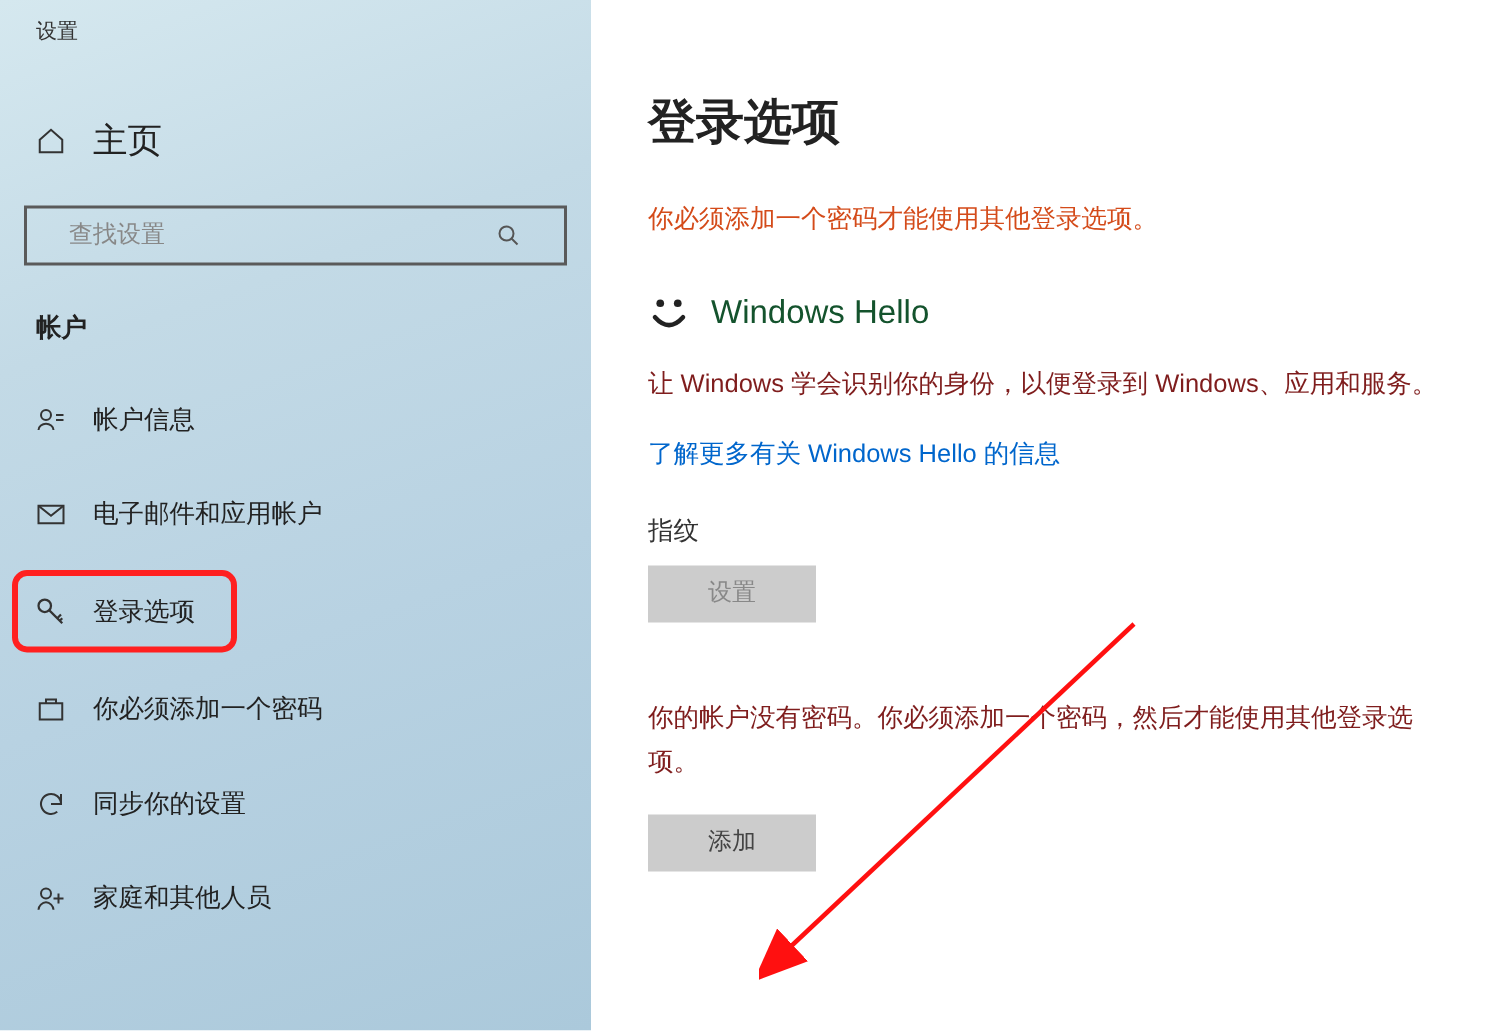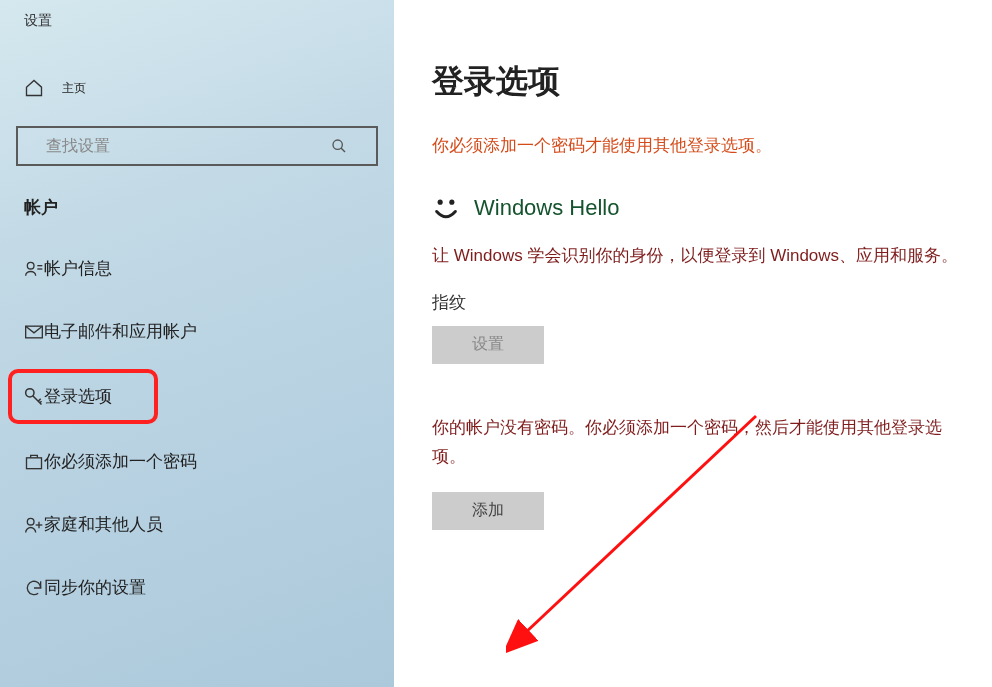--- a/index.html
+++ b/index.html
@@ -39,21 +39,21 @@
       cursor: pointer;
     }
     .home-row .icon {
       width: 20px;
       height: 20px;
       display: flex;
       align-items: center;
       justify-content: center;
     }
     .home-row .label {
-      font-size: 12px;
+      font-size: 23px;
       color: #222;
     }
     .search-box {
       height: 40px;
       border: 2px solid #5a5a5a;
       display: flex;
       align-items: center;
       padding: 0 28px;
       margin-bottom: 30px;
       background: transparent;
@@ -79,20 +79,21 @@
     .category-label {
       font-size: 17px;
       font-weight: bold;
       color: #222;
       margin-bottom: 24px;
       padding-left: 8px;
     }
     .nav-item {
       display: flex;
       align-items: center;
+      gap: 18px;
       padding: 14px 8px;
       margin-bottom: 12px;
       cursor: pointer;
       position: relative;
     }
     .nav-item .icon {
       width: 20px;
       height: 20px;
       display: flex;
       align-items: center;
@@ -255,58 +256,59 @@
         <rect x="3" y="7" width="18" height="13"></rect>
         <path d="M8 7V4h8v3"></path>
       </svg>
     </span>
     <span class="label">你必须添加一个密码</span>
   </div>
 
   <div class="nav-item">
     <span class="icon">
       <svg width="20" height="20" viewBox="0 0 24 24" fill="none" stroke="#333" stroke-width="1.6">
+        <path d="M20 12a8 8 0 1 0-3 6.2"></path>
+        <path d="M20 4v8h-8"></path>
+      </svg>
+    </span>
+    <span class="label">同步你的设置</span>
+  </div>
+
+  <div class="nav-item">
+    <span class="icon">
+      <svg width="20" height="20" viewBox="0 0 24 24" fill="none" stroke="#333" stroke-width="1.6">
         <circle cx="8" cy="8" r="4"></circle>
         <path d="M2 21c0-3 3-6 6-6s6 3 6 6"></path>
         <line x1="18" y1="8" x2="18" y2="16"></line>
         <line x1="14" y1="12" x2="22" y2="12"></line>
       </svg>
     </span>
     <span class="label">家庭和其他人员</span>
   </div>
-
-  <div class="nav-item">
-    <span class="icon">
-      <svg width="20" height="20" viewBox="0 0 24 24" fill="none" stroke="#333" stroke-width="1.6">
-        <path d="M20 12a8 8 0 1 0-3 6.2"></path>
-        <path d="M20 4v8h-8"></path>
-      </svg>
-    </span>
-    <span class="label">同步你的设置</span>
-  </div>
 </div>
 
 <div class="main">
   <h1 class="page-title">登录选项</h1>
 
   <div class="warning-text">你必须添加一个密码才能使用其他登录选项。</div>
 
   <div class="section-header">
     <span class="icon">
       <svg width="28" height="28" viewBox="0 0 24 24" fill="#222">
         <circle cx="7" cy="7" r="2.2"></circle>
         <circle cx="17" cy="7" r="2.2"></circle>
         <path d="M4 15 q8 9 16 0" fill="none" stroke="#222" stroke-width="2.6" stroke-linecap="round"></path>
       </svg>
     </span>
     <span class="title">Windows Hello</span>
   </div>
 
   <div class="body-text">让 Windows 学会识别你的身份，以便登录到 Windows、应用和服务。</div>
 
+  <a class="link-text">了解更多有关 Windows Hello 的信息</a>
 
   <div class="sub-label">指纹</div>
 
   <button class="btn disabled">设置</button>
 
   <div class="section-gap"></div>
 
 
   <div class="body-text">你的帐户没有密码。你必须添加一个密码，然后才能使用其他登录选项。</div>
 

